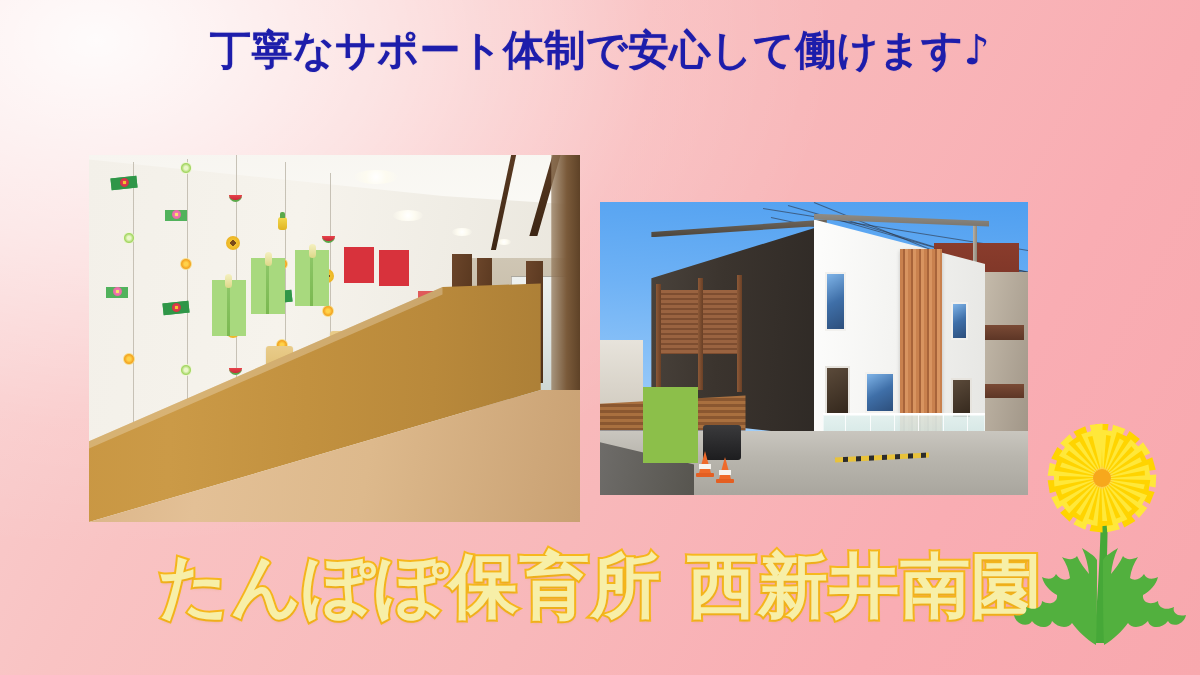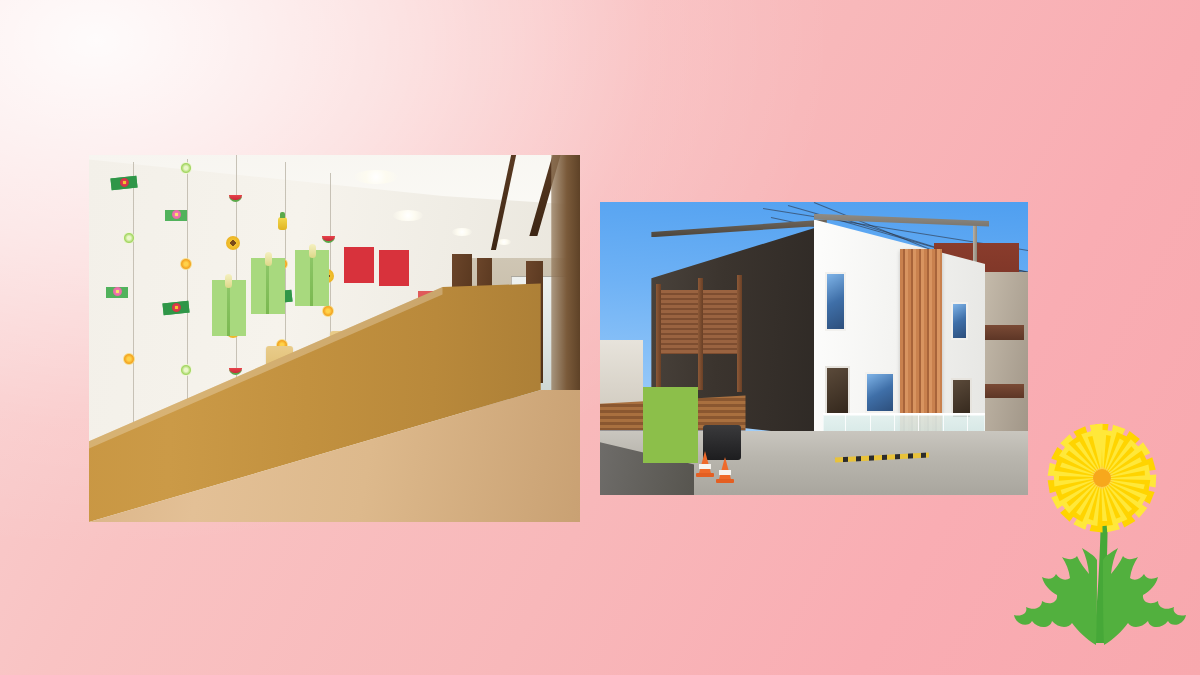--- a/index.html
+++ b/index.html
@@ -367,20 +367,21 @@
     position:absolute; left: 1000px; top: 415px;
     width: 200px; height: 260px;
   }
 </style>
 </head>
 <body>
 
 <div id="stage">
 
   <div class="headline">
+    <span class="l2">丁寧なサポート体制で安心して働けます♪</span>
   </div>
 
   <div class="photo" id="photo-hallway">
     <div class="hw-wall-upper"></div>
     <div class="hw-ceiling"></div>
 
     <div class="hw-ceil-light" style="left:54%;top:4%;width:9%;height:4%;"></div>
     <div class="hw-ceil-light" style="left:62%;top:15%;width:6%;height:3%;"></div>
     <div class="hw-ceil-light" style="left:74%;top:20%;width:4%;height:2%;"></div>
     <div class="hw-ceil-light" style="left:83%;top:23%;width:3%;height:1.6%;"></div>
@@ -500,20 +501,21 @@
     <div class="bd-bush"></div>
     <div class="bd-bike"></div>
     <div class="bd-cone" style="left:23%;bottom:6%;">
       <div class="bd-cone-band" style="left:-6px;top:13px;"></div>
     </div>
     <div class="bd-cone" style="left:27.5%;bottom:4%;">
       <div class="bd-cone-band" style="left:-6px;top:13px;"></div>
     </div>
   </div>
 
+  <div class="brand">たんぽぽ保育所 西新井南園</div>
 
   <div class="dandelion">
     <svg viewBox="0 0 200 260" width="200" height="260" aria-hidden="true">
 
       <path d="M101 95 C100 150, 97 190, 94 228 L104 228 C106 190, 107 150, 108 95 Z" fill="#46a838"></path>
 
       <path d="M96 230
                C86 224, 78 216, 72 208
                C68 214, 58 213, 52 206
                C50 214, 38 214, 32 206

